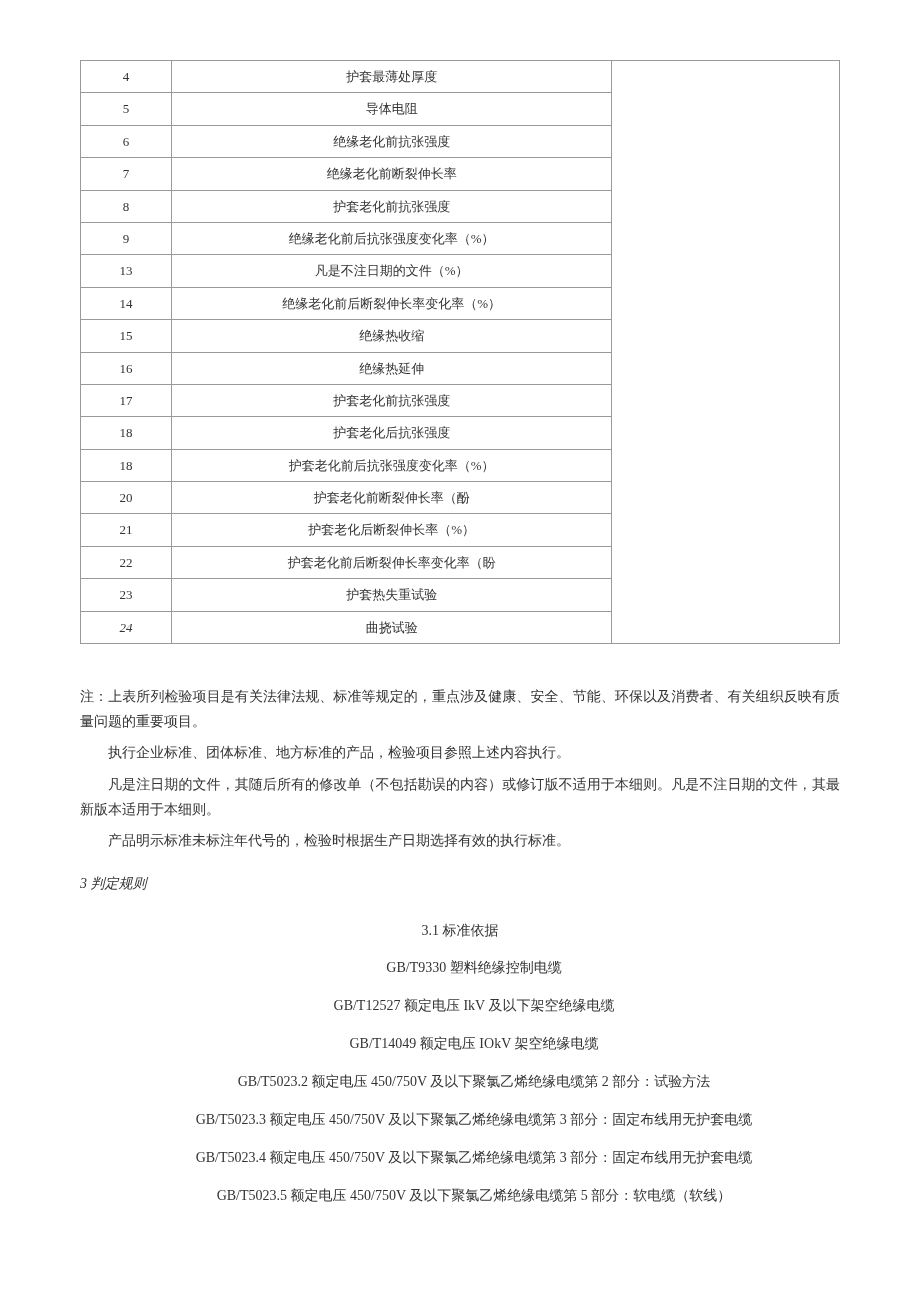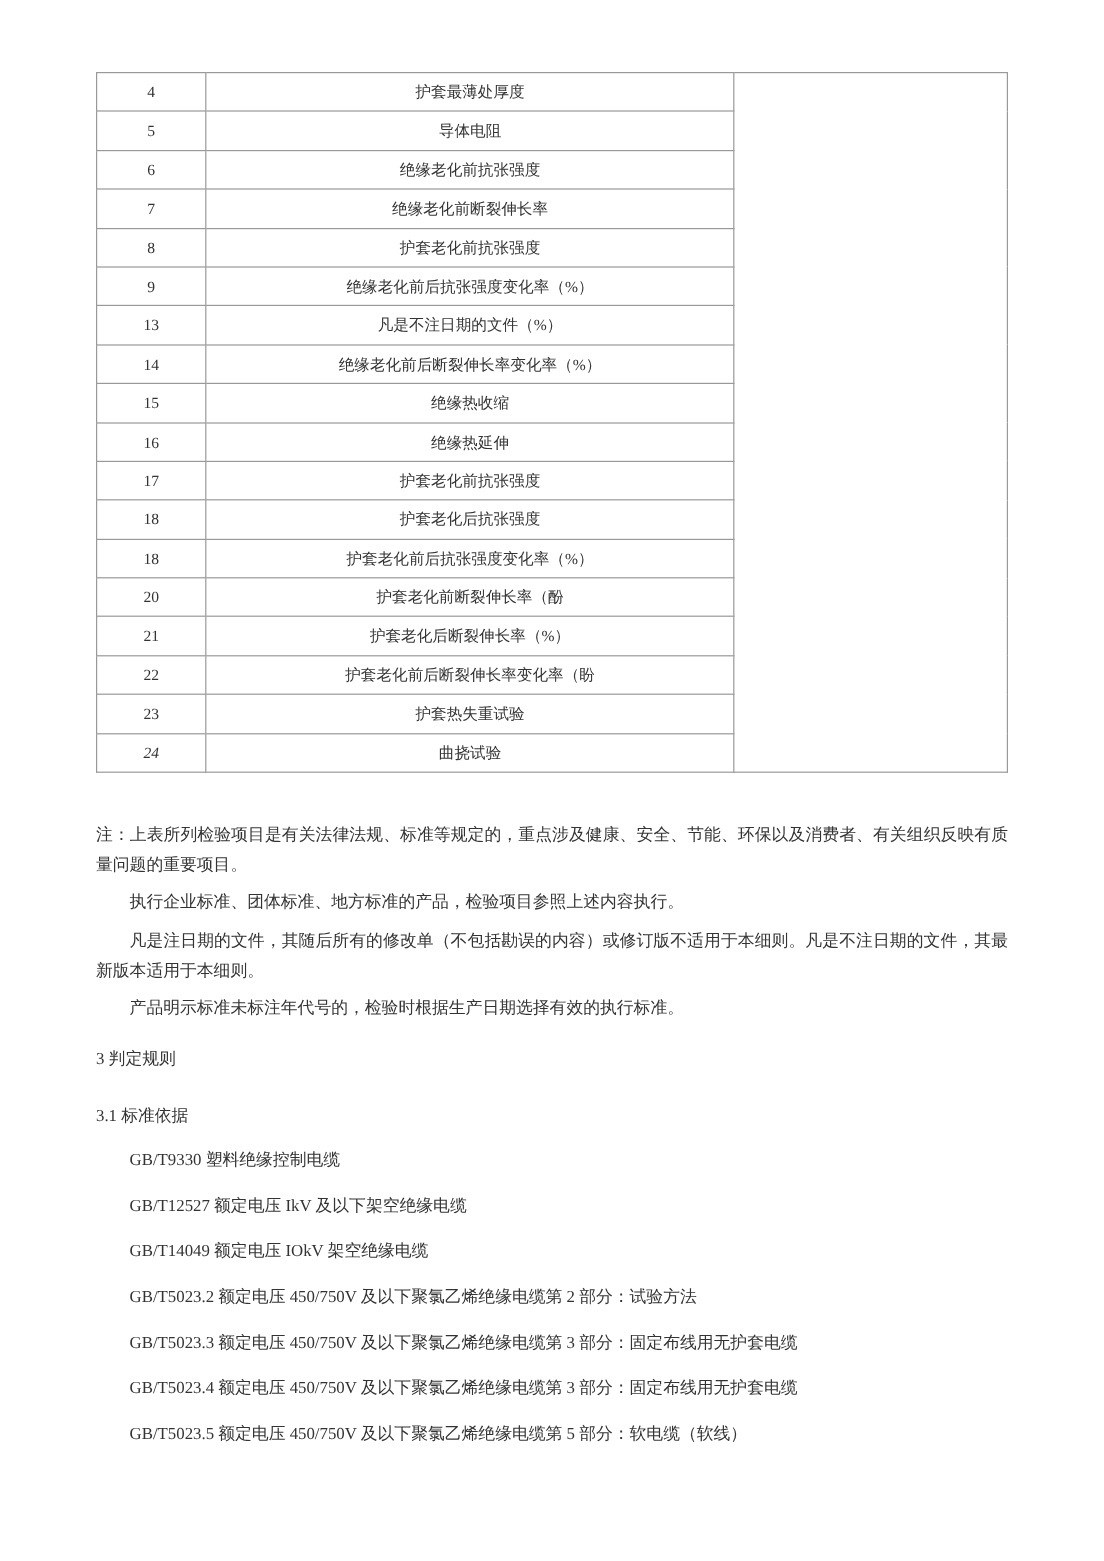--- a/index.html
+++ b/index.html
@@ -23,23 +23,23 @@
       text-align: center;
       font-size: 13px;
       height: 24px;
     }
     td.col-num { width: 12%; }
     td.col-desc { width: 58%; }
     td.col-empty { width: 30%; border-left: 1px solid #999; }
     .italic { font-style: italic; }
     .note { margin-bottom: 6px; text-align: justify; }
     .para { text-indent: 2em; margin-bottom: 6px; text-align: justify; }
-    .section-heading { margin-top: 18px; margin-bottom: 22px; }
-    .sub-heading { margin-top: 12px; margin-bottom: 10px; }
-    .std-item { text-indent: 2em; margin-bottom: 10px; line-height: 2.0; }
+    .section-heading { margin-top: 18px; margin-bottom: 22px; font-style: italic; }
+    .sub-heading { margin-top: 12px; margin-bottom: 10px; text-align: center; }
+    .std-item { text-indent: 2em; margin-bottom: 10px; line-height: 2.0; text-align: center; }
   </style>
 </head>
 <body>
 
 <table>
   <tbody id="table-body">
       <tr>
         <td class="col-num">4</td>
         <td class="col-desc">护套最薄处厚度</td>
         <td class="col-empty" rowspan="18"></td>

